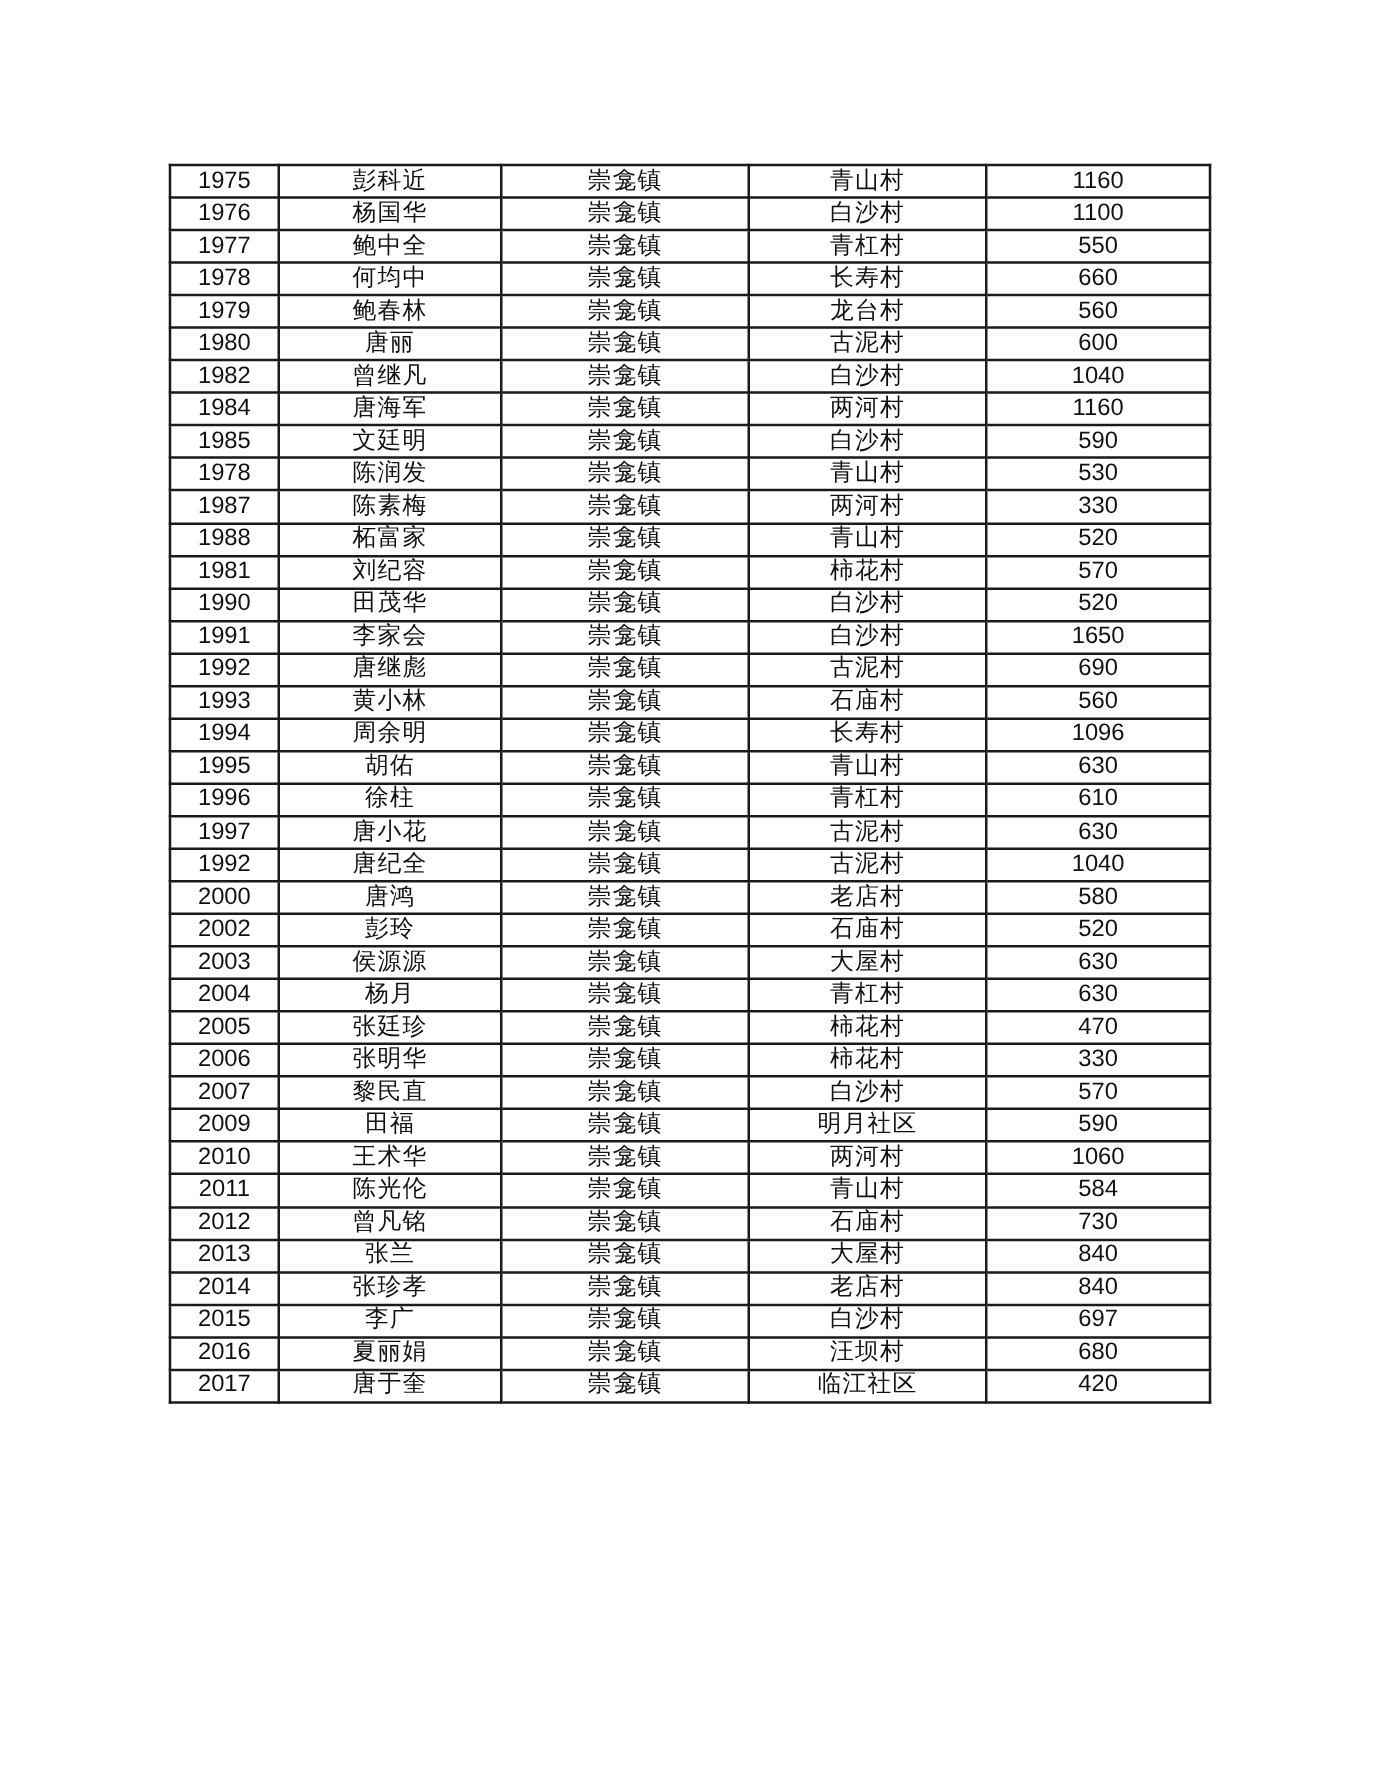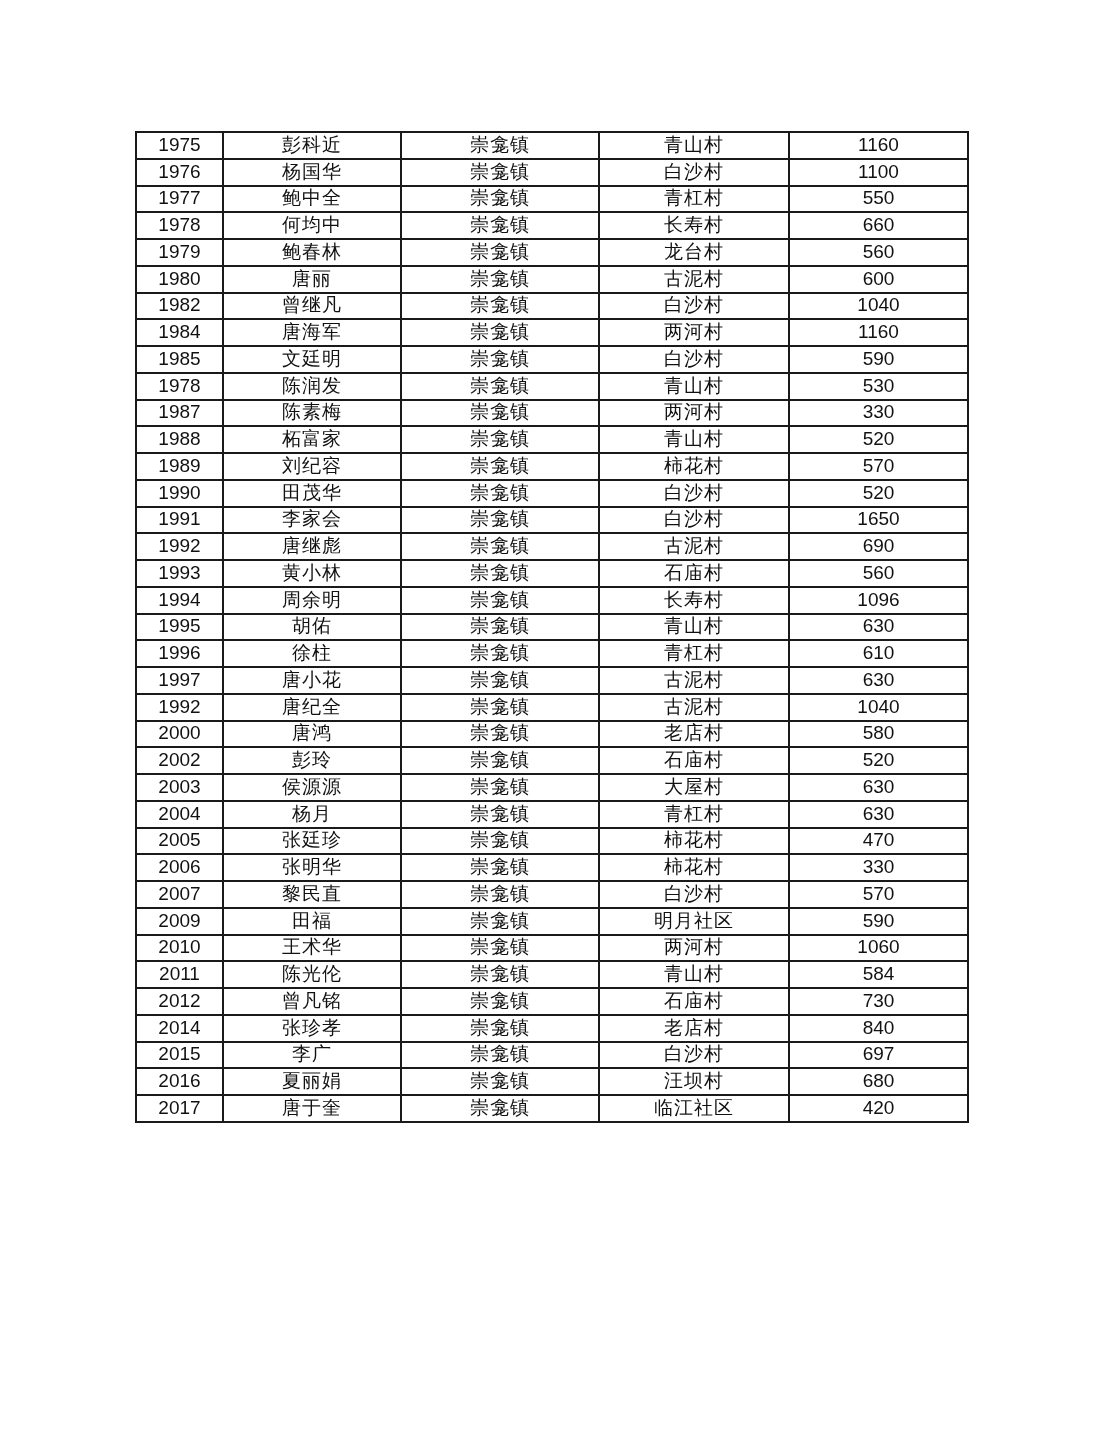--- a/index.html
+++ b/index.html
@@ -132,21 +132,21 @@
           <td class="amount-cell">330</td>
         </tr>
         <tr>
           <td class="seq-cell">1988</td>
           <td class="name-cell">柘富家</td>
           <td class="town-cell">崇龛镇</td>
           <td class="village-cell">青山村</td>
           <td class="amount-cell">520</td>
         </tr>
         <tr>
-          <td class="seq-cell">1989</td>
+          <td class="seq-cell">1981</td>
           <td class="name-cell">刘纪容</td>
           <td class="town-cell">崇龛镇</td>
           <td class="village-cell">柿花村</td>
           <td class="amount-cell">570</td>
         </tr>
         <tr>
           <td class="seq-cell">1990</td>
           <td class="name-cell">田茂华</td>
           <td class="town-cell">崇龛镇</td>
           <td class="village-cell">白沙村</td>
@@ -277,20 +277,27 @@
           <td class="town-cell">崇龛镇</td>
           <td class="village-cell">青山村</td>
           <td class="amount-cell">584</td>
         </tr>
         <tr>
           <td class="seq-cell">2012</td>
           <td class="name-cell">曾凡铭</td>
           <td class="town-cell">崇龛镇</td>
           <td class="village-cell">石庙村</td>
           <td class="amount-cell">730</td>
+        </tr>
+        <tr>
+          <td class="seq-cell">2013</td>
+          <td class="name-cell">张兰</td>
+          <td class="town-cell">崇龛镇</td>
+          <td class="village-cell">大屋村</td>
+          <td class="amount-cell">840</td>
         </tr>
         <tr>
           <td class="seq-cell">2014</td>
           <td class="name-cell">张珍孝</td>
           <td class="town-cell">崇龛镇</td>
           <td class="village-cell">老店村</td>
           <td class="amount-cell">840</td>
         </tr>
         <tr>
           <td class="seq-cell">2015</td>

